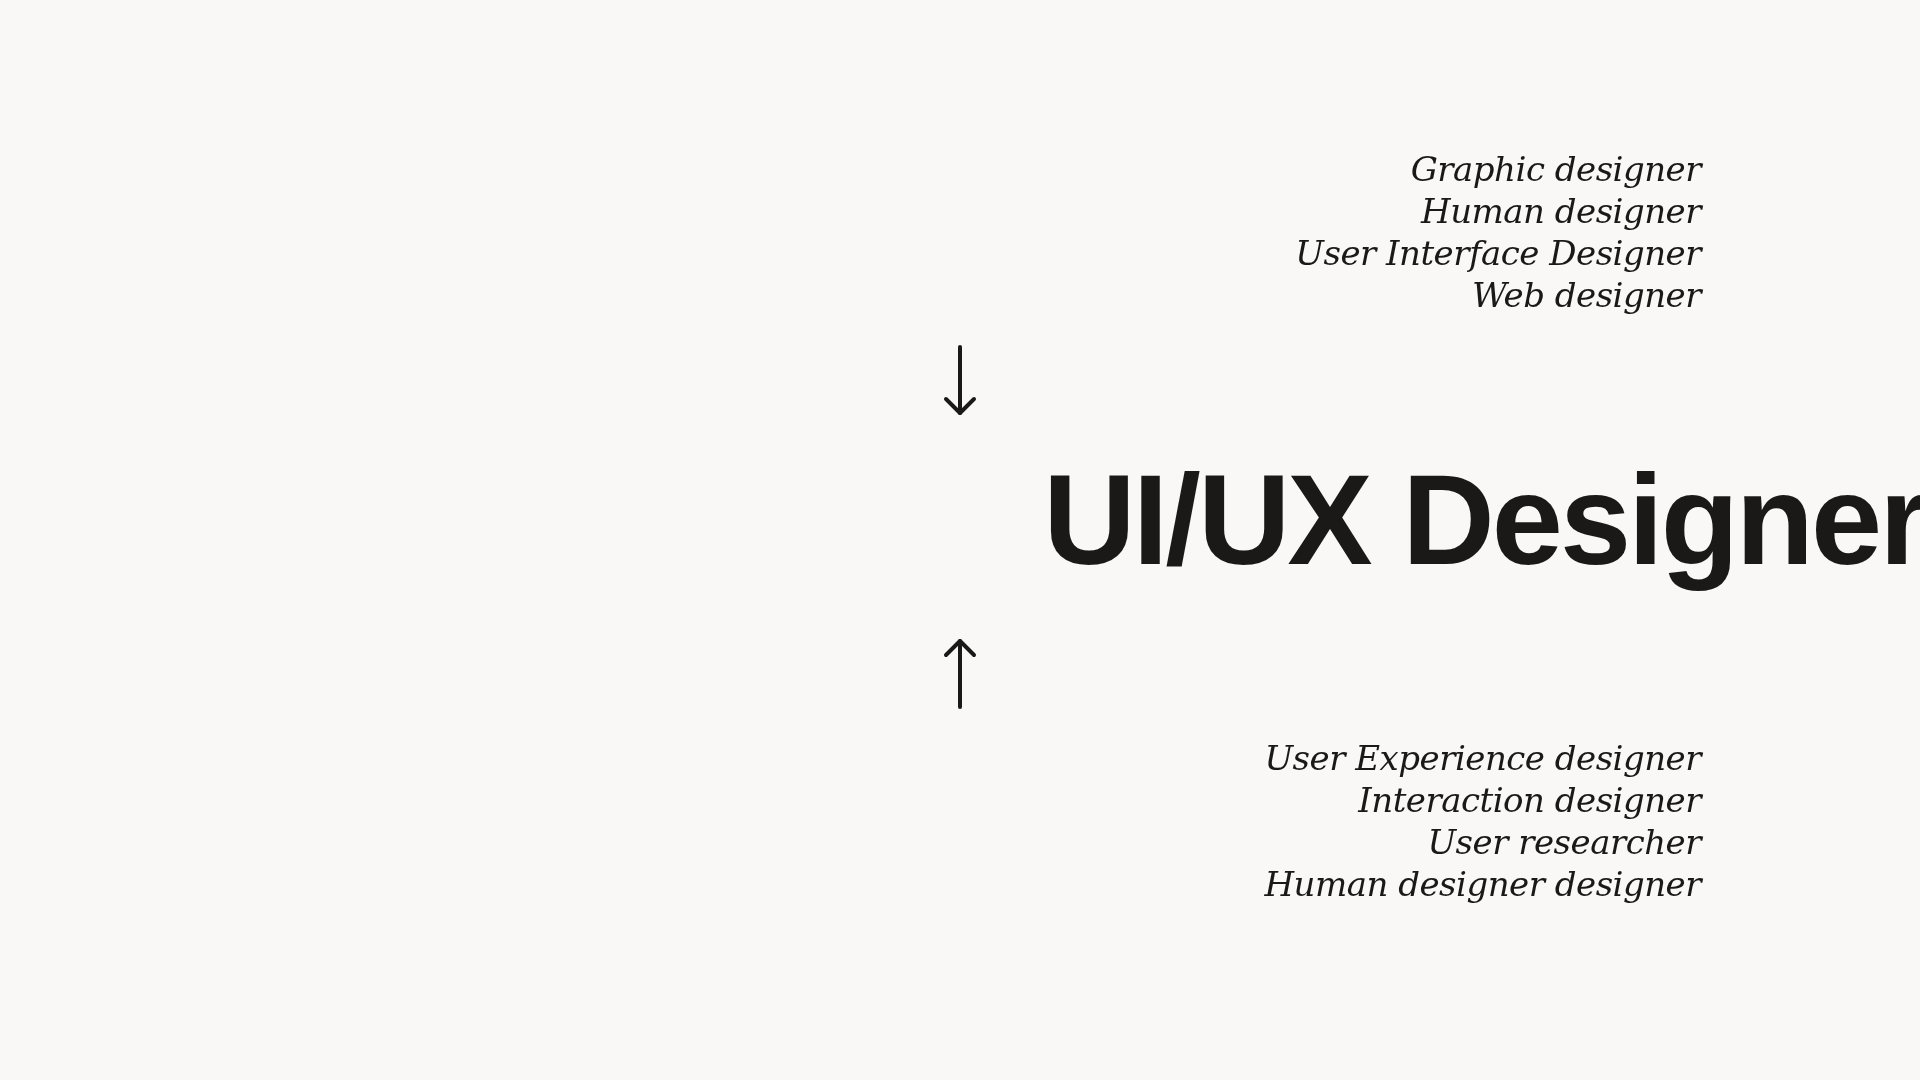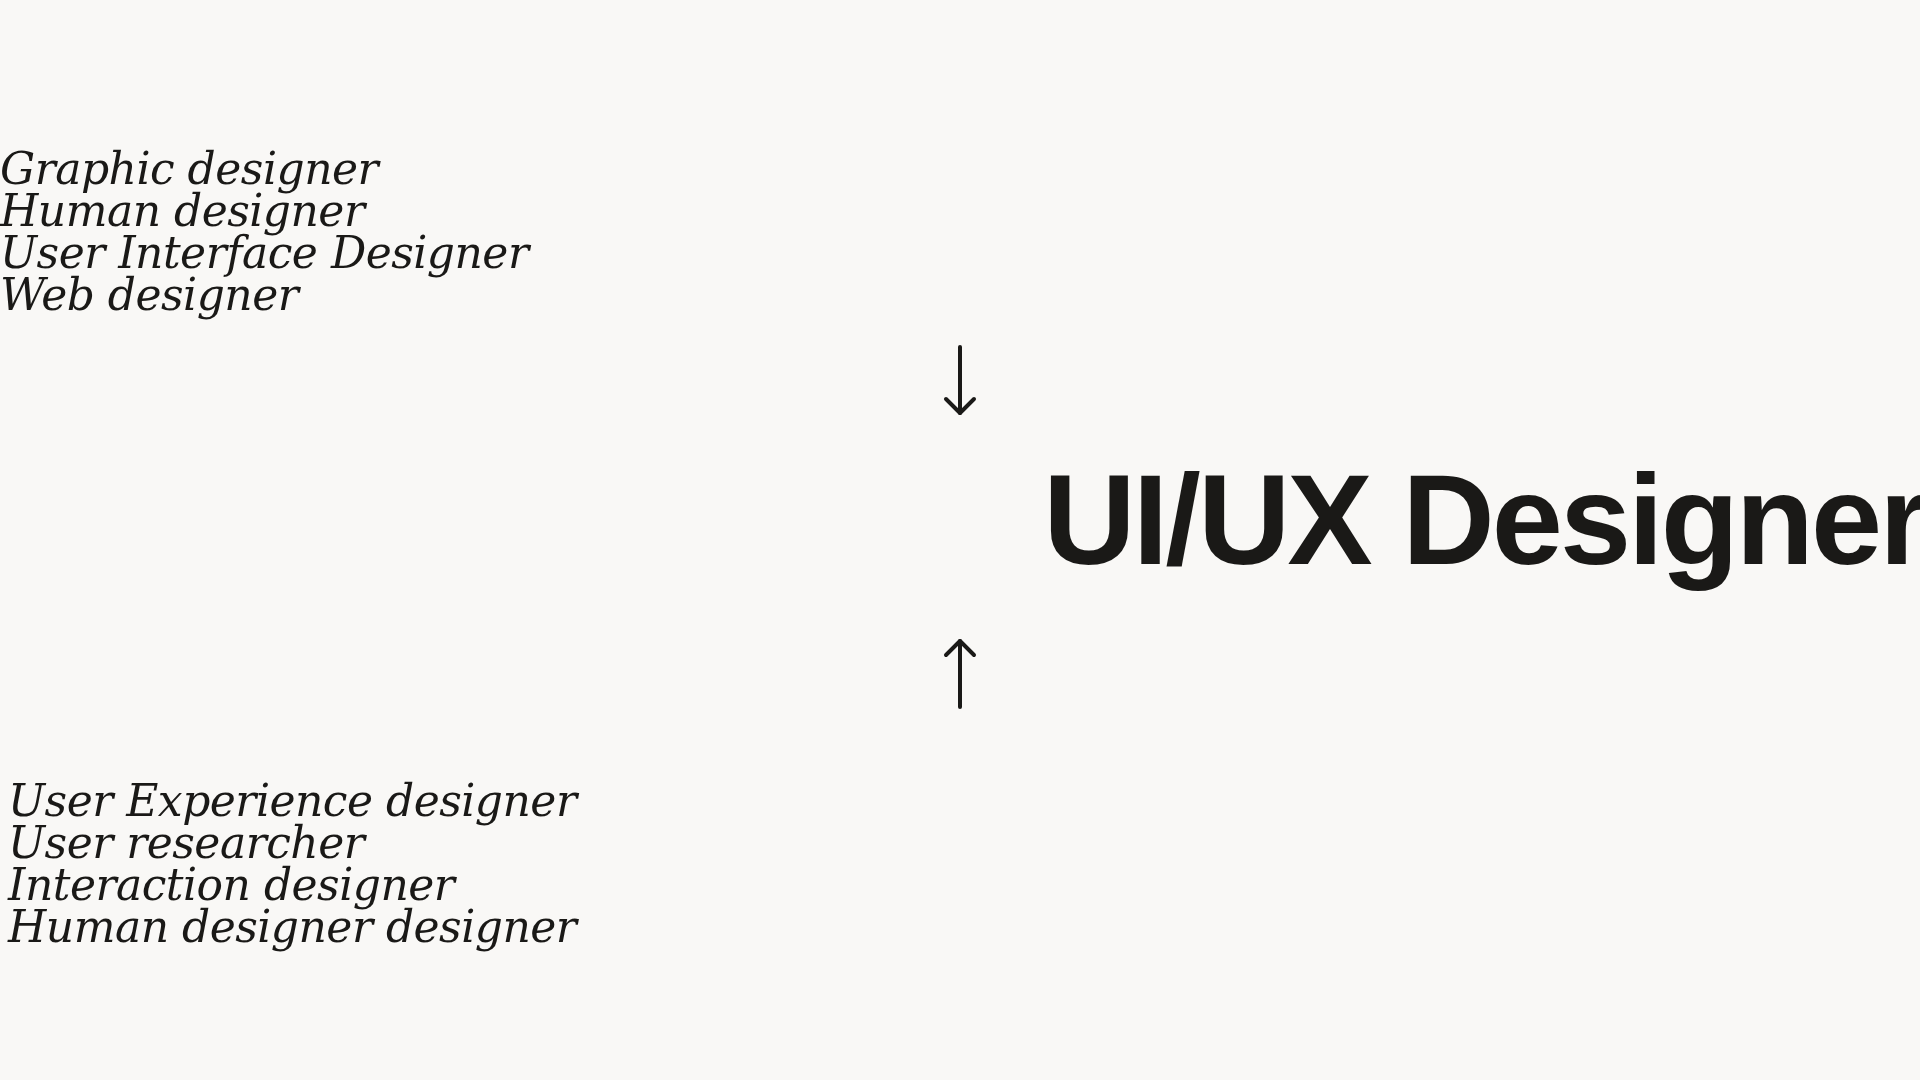--- a/index.html
+++ b/index.html
@@ -14,33 +14,33 @@
     position: relative;
     width: 1920px;
     height: 1080px;
     background: #f9f8f6;
     color: #1a1917;
   }
   .role-list {
     position: absolute;
     left: 0;
     width: 1701px;
-    text-align: left;
+    text-align: right;
     font-family: "DejaVu Serif", "Liberation Serif", serif;
     font-style: italic;
-    font-size: 44px;
+    font-size: 34px;
     line-height: 42px;
     letter-spacing: -0.5px;
     color: #1a1917;
   }
   .role-list .item {
     display: block;
   }
   .role-list.top { top: 148px; }
-  .role-list.bottom { top: 780px; padding-left: 8px; }
+  .role-list.bottom { top: 737px; }
 
   .arrow {
     position: absolute;
     left: 930px;
     width: 60px;
     height: 76px;
   }
   .arrow.down { top: 343px; }
   .arrow.up { top: 635px; }
   .arrow svg { display: block; }
@@ -82,18 +82,18 @@
 
   <div class="arrow up">
     <svg width="60" height="76" viewBox="0 0 60 76">
       <line x1="30" y1="6" x2="30" y2="72" stroke="#1a1917" stroke-width="4" stroke-linecap="round"></line>
       <polyline points="16,20 30,6 44,20" fill="none" stroke="#1a1917" stroke-width="4" stroke-linecap="round" stroke-linejoin="round"></polyline>
     </svg>
   </div>
 
   <div class="role-list bottom">
     <span class="item">User Experience designer</span>
+    <span class="item">Interaction designer</span>
     <span class="item">User researcher</span>
-    <span class="item">Interaction designer</span>
     <span class="item">Human designer designer</span>
   </div>
 
 </div>
 
 </body></html>

